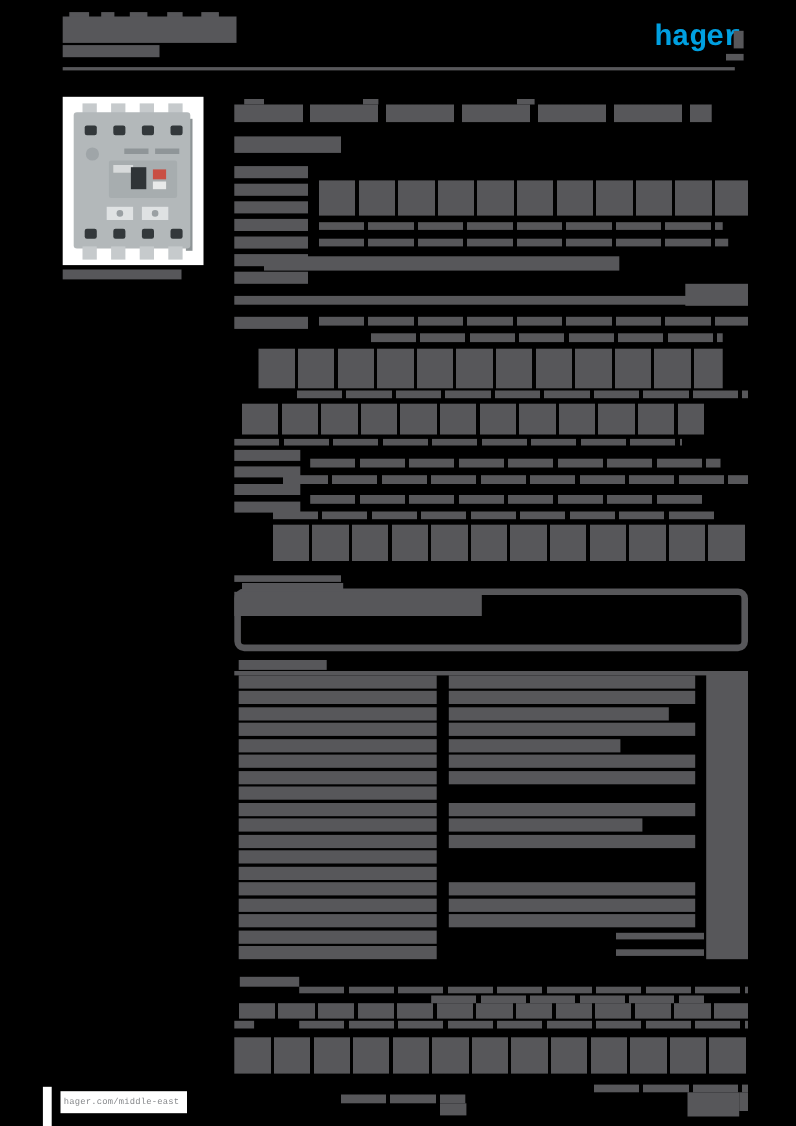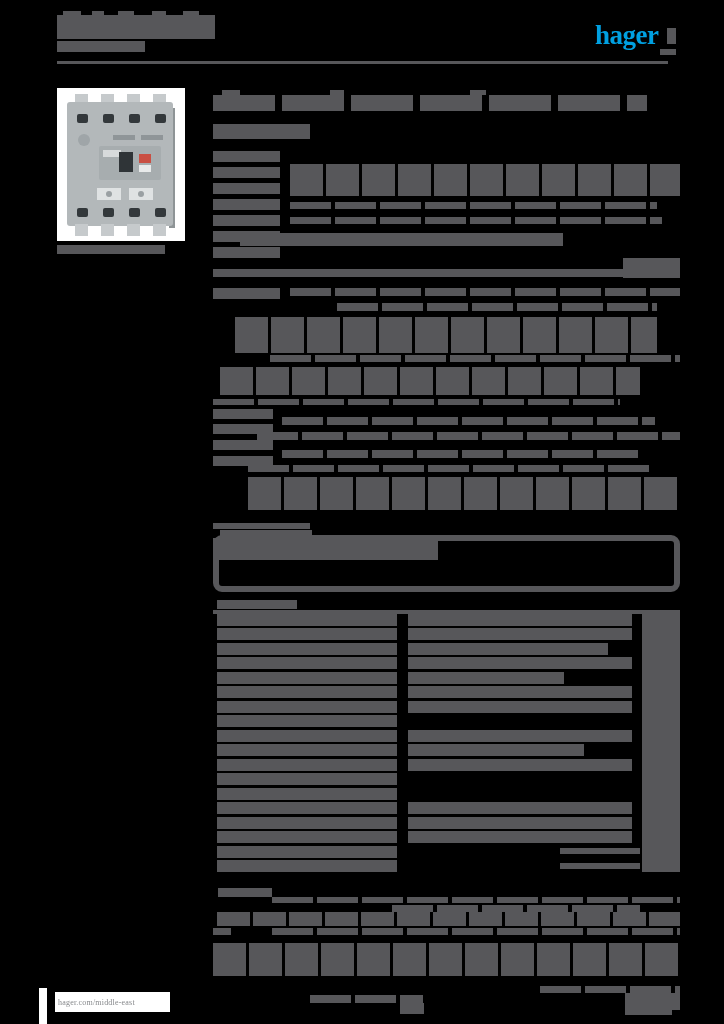--- a/index.html
+++ b/index.html
@@ -1,17 +1,17 @@
 <!DOCTYPE html>
 <html style="--bg: #000000; --bar: #57575a; --accent: #00a0e1;"><head>
 <meta charset="utf-8">
 <style>
   html,body{margin:0;padding:0;background:#000;}
   #page{position:relative;width:724px;height:1024px;background:var(--bg,#000);
-        overflow:hidden;font-family:Liberation Serif, serif;}
+        overflow:hidden;font-family:Liberation Mono, monospace;}
   .bar{position:absolute;background:var(--bar,#57575a);}
   .words{background:repeating-linear-gradient(90deg,var(--bar,#57575a) 0 41px,transparent 41px 45px);}
   .para{background:repeating-linear-gradient(90deg,var(--bar,#57575a) 0 33px,transparent 33px 36px);}
   .title-t{background:repeating-linear-gradient(90deg,var(--bar,#57575a) 0 62px,transparent 62px 69px);}
   .logo{position:absolute;left:595px;top:22px;font-weight:bold;font-size:27px;
         letter-spacing:-0.5px;color:var(--accent,#00a0e1);line-height:1;}
   .outline-box{position:absolute;left:213px;top:535px;width:467px;height:57px;
         border:6px solid var(--bar,#57575a);border-radius:9px;box-sizing:border-box;}
   .img-box{position:absolute;left:57px;top:88px;width:128px;height:153px;background:#fff;}
   .img-box svg{display:block;width:128px;height:153px;}

